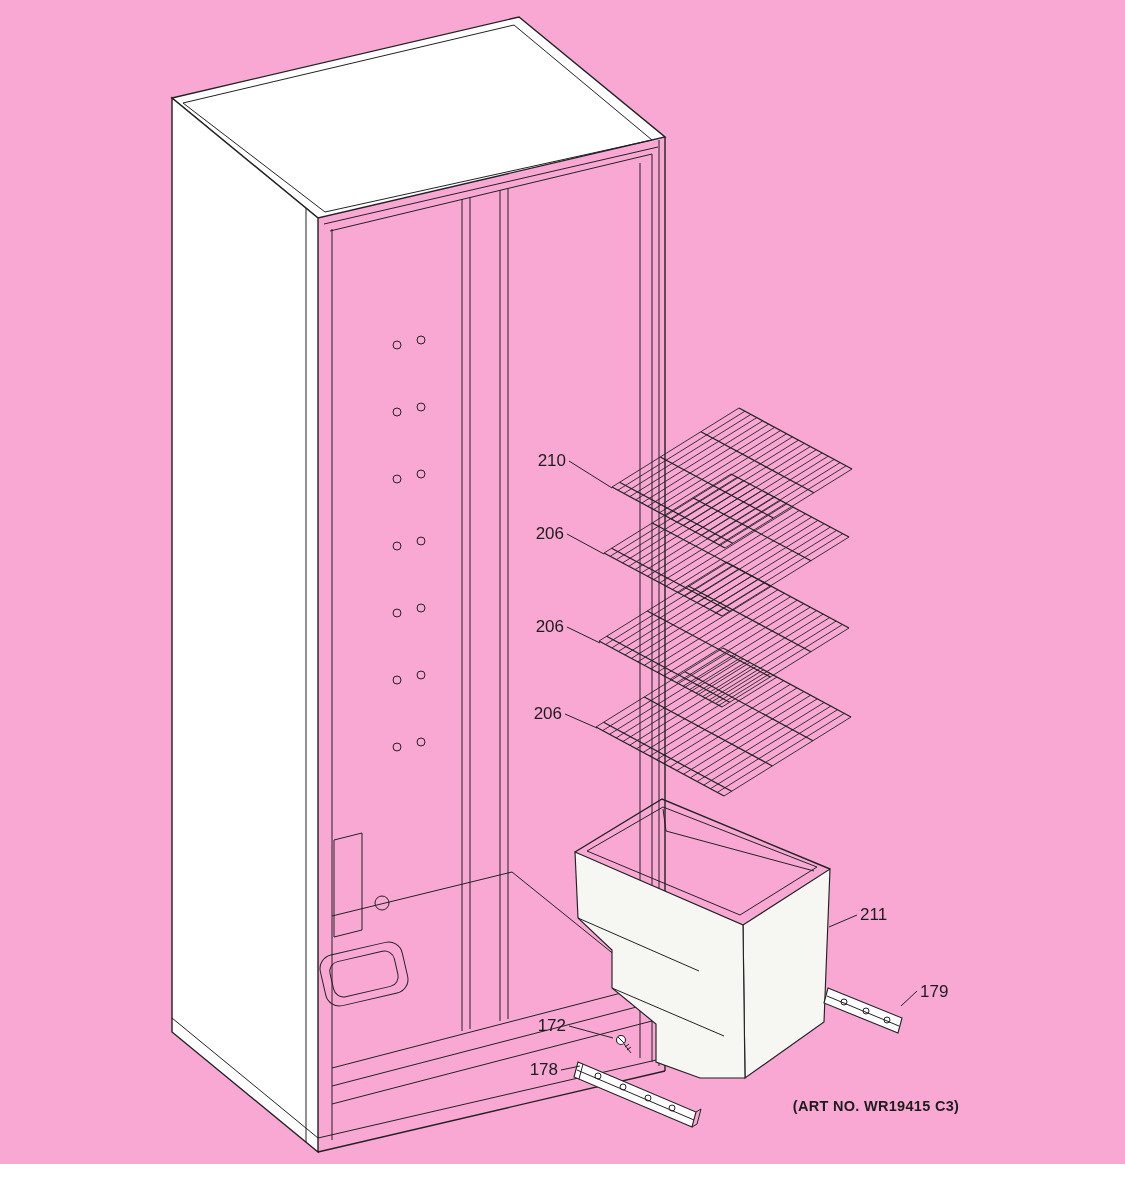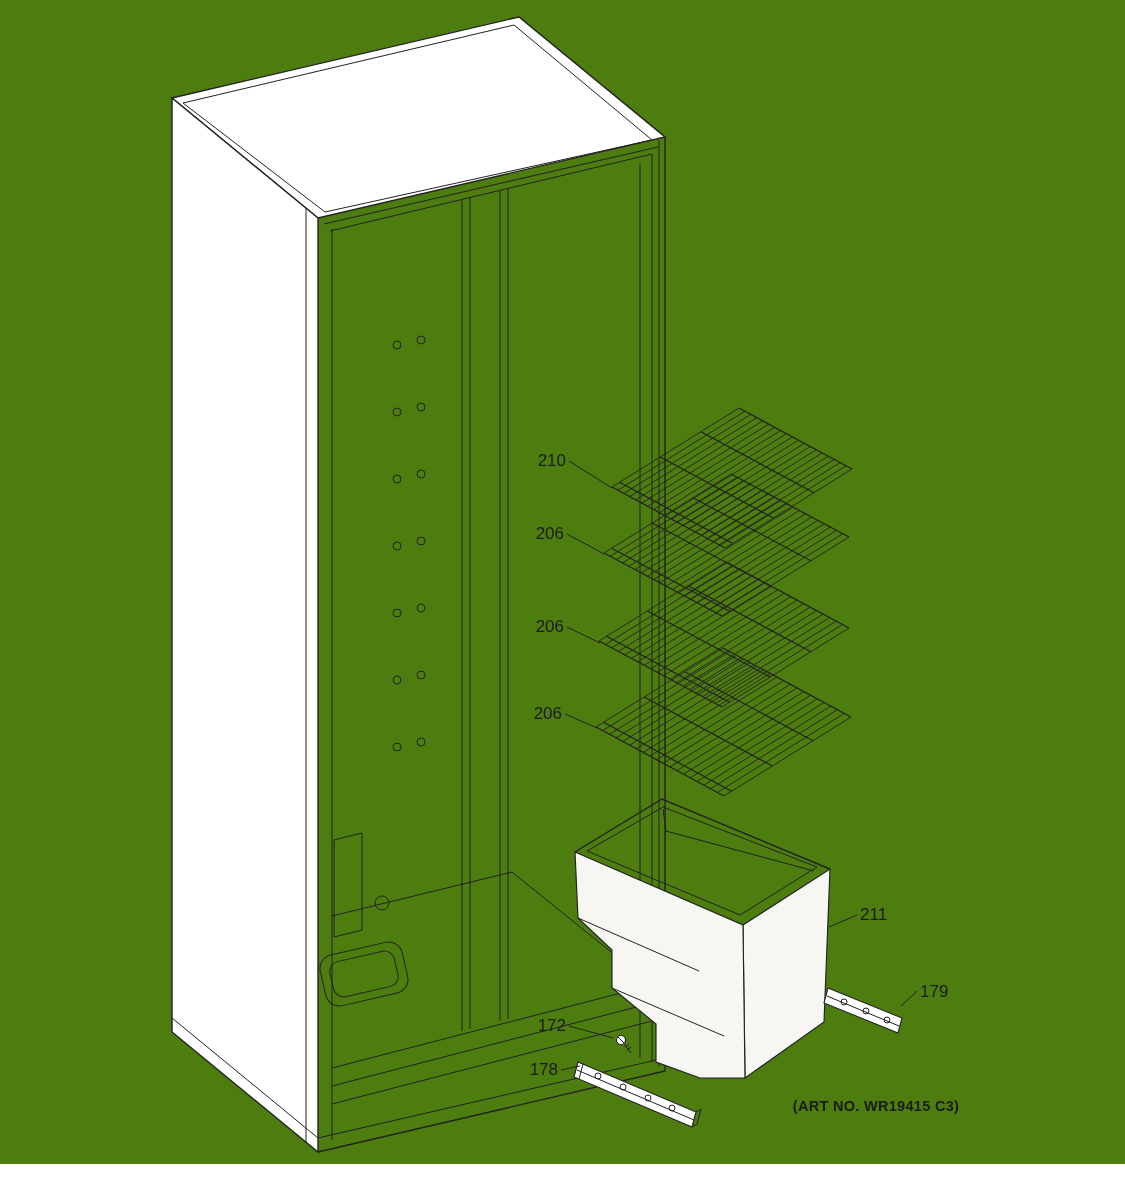--- a/index.html
+++ b/index.html
@@ -1,16 +1,16 @@
 <!DOCTYPE html>
 <html><head>
 <meta charset="utf-8">
 <style>
   html,body{margin:0;padding:0;background:#ffffff;}
-  .stage{position:relative;width:1125px;height:1164px;background:#4d7c0f;overflow:hidden;
+  .stage{position:relative;width:1125px;height:1164px;background:#f9a8d4;overflow:hidden;
          font-family:"Liberation Sans",sans-serif;}
   svg{display:block;}
   .ln{fill:none;stroke:#222222;stroke-width:1;}
   .ln2{fill:none;stroke:#222222;stroke-width:1.4;}
   .face{fill:#ffffff;stroke:#222222;stroke-width:1.4;}
   .bucket-face{fill:#f6f6f3;stroke:#222222;stroke-width:1.15;}
   .bracket{fill:#ffffff;stroke:#222222;stroke-width:1.1;}
   .hole{fill:none;stroke:#222222;stroke-width:1;}
   .shelf line{stroke:#222222;}
   .callout{font-size:17px;fill:#1c1c1c;}

